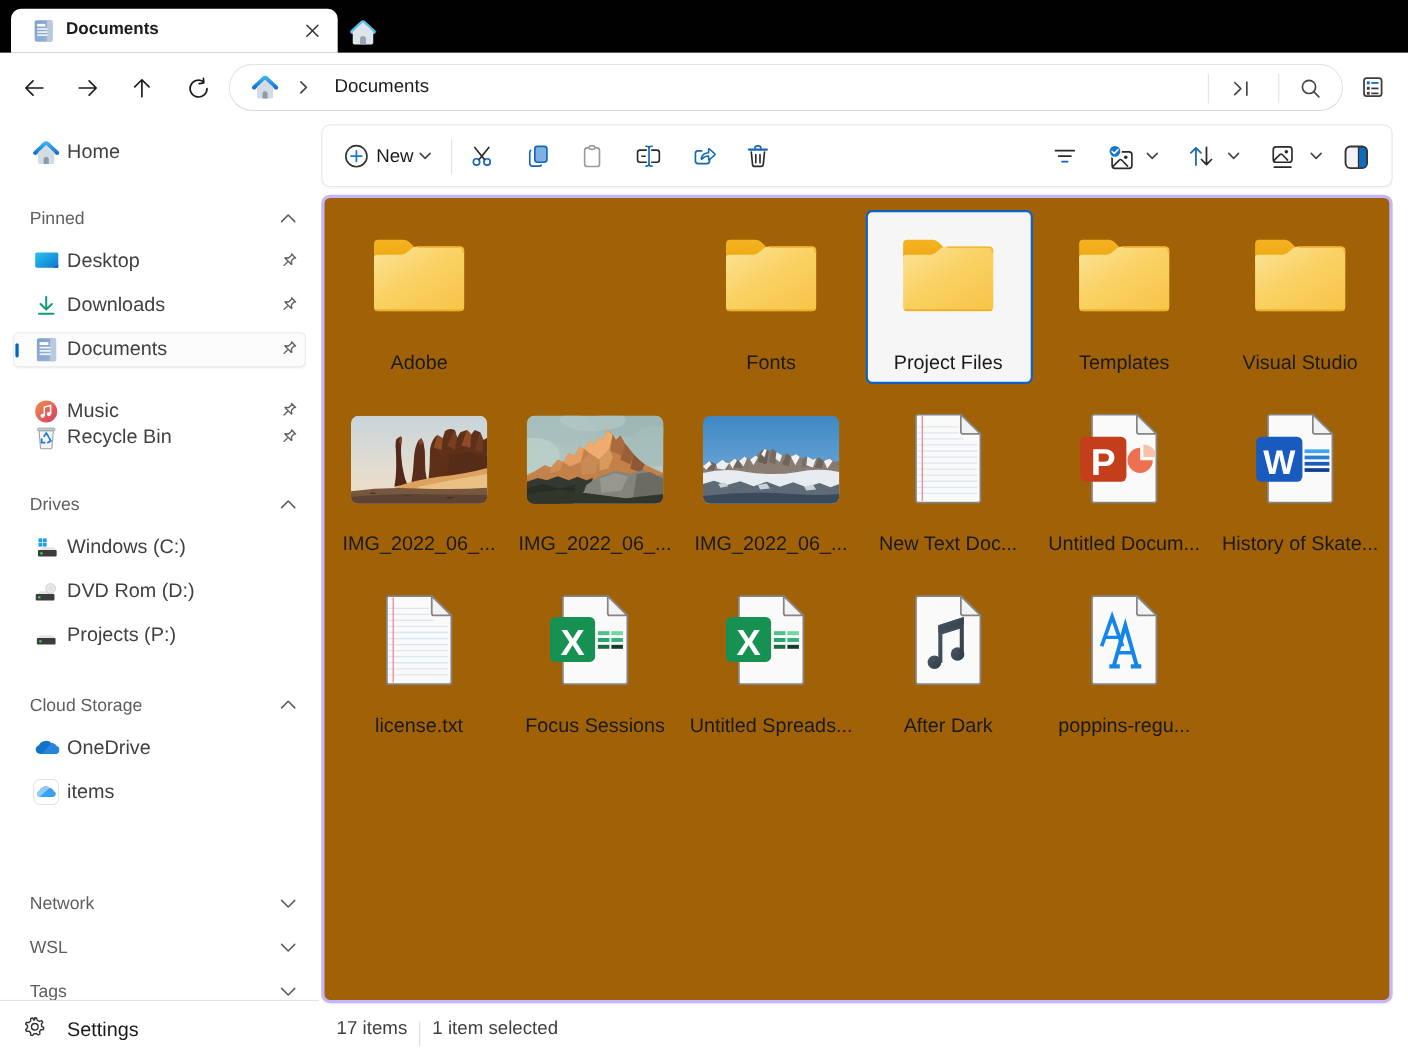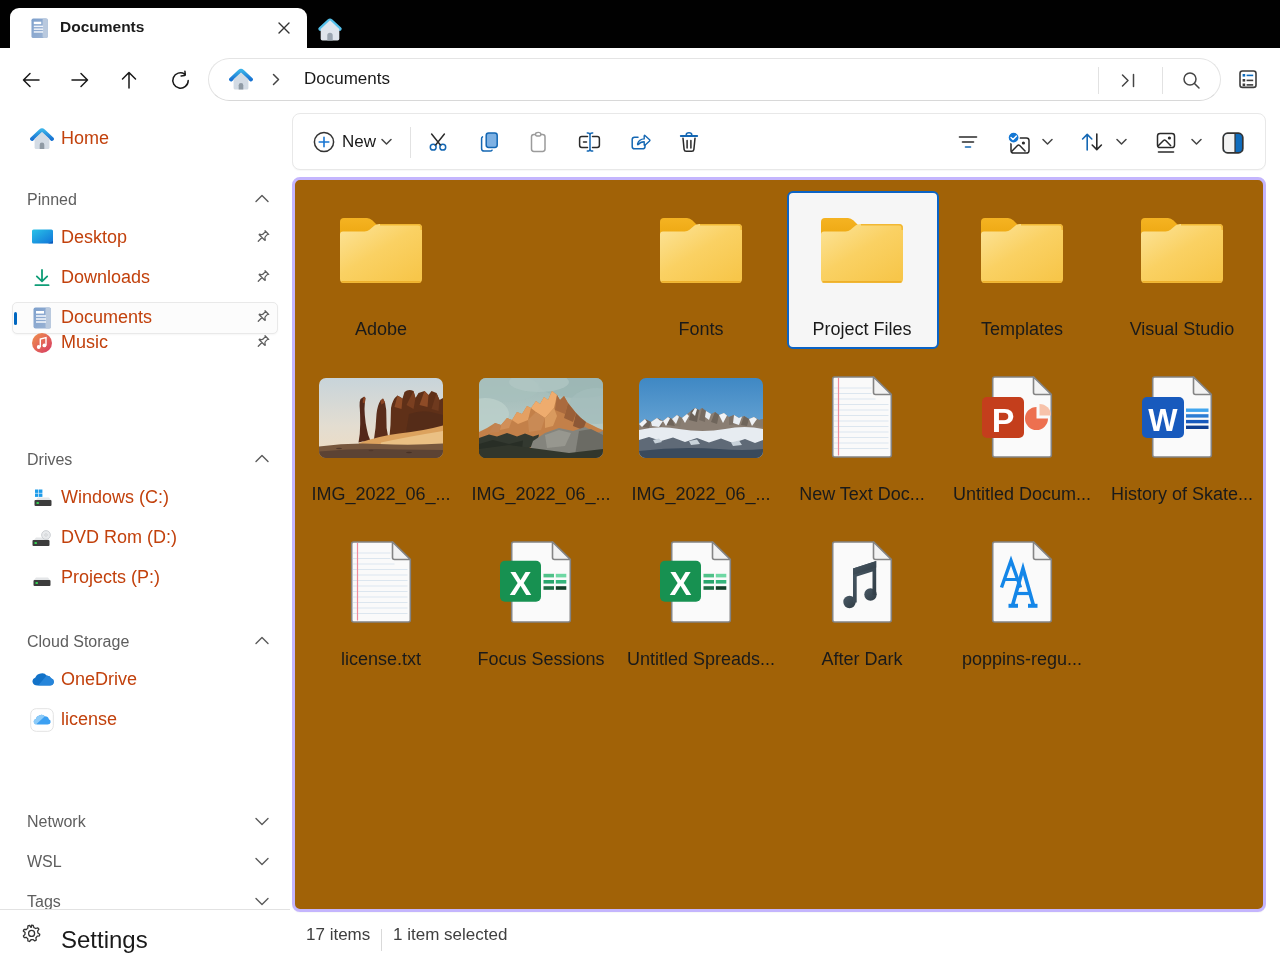--- a/index.html
+++ b/index.html
@@ -18,31 +18,31 @@
   .navbtn { position:absolute; top:22px; }
   #addrbar { position:absolute; left:208px; top:10px; width:1013px; height:43px;
     border:1px solid #e4e4e4; border-bottom-color:#d8d8d8; border-radius:22px; background:#fff; }
   #addrbar .crumb { position:absolute; left:95px; top:10px; font-size:17px; color:#1a1a1a; }
   .vdiv { position:absolute; width:1px; background:#e2e2e2; }
   
   #sidebar { position:absolute; left:0; top:112px; width:290px; height:848px; background:#fff; }
   .srow { position:absolute; left:0; width:290px; height:34px; }
   .srow .sic { position:absolute; left:30px; top:5px; width:24px; height:24px; display:flex;
     align-items:center; justify-content:center; }
-  .srow .stx { position:absolute; left:61px; top:6px; font-size:18px; line-height:21px; color:#c2410c; }
+  .srow .stx { position:absolute; left:61px; top:6px; font-size:18px; line-height:21px; color:#404040; }
   .srow .pin { position:absolute; left:254px; top:8px; }
   .shead { position:absolute; left:27px; width:240px; font-size:16px; line-height:19px; color:#5e5e5e; }
   .schev { position:absolute; left:255px; }
   #selrow { position:absolute; left:12px; top:190px; width:266px; height:32px; background:#fcfcfc;
     border:1px solid #e9e9e9; border-radius:5px; box-shadow:0 1px 2px rgba(0,0,0,0.04); }
   #selrow .accent { position:absolute; left:0.5px; top:9px; width:3px; height:13px; border-radius:2px;
     background:#0067c0; }
   #sidesep { position:absolute; left:0px; top:909px; width:290px; height:1px; background:#e2e2e2; }
   #settingsrow { position:absolute; left:0; top:922px; width:290px; height:30px; }
-  #settingsrow .stx { position:absolute; left:61px; top:4px; font-size:24px; color:#1a1a1a; }
+  #settingsrow .stx { position:absolute; left:61px; top:4px; font-size:18px; color:#1a1a1a; }
   
   #toolbar { position:absolute; left:292px; top:113px; width:974px; height:57px; background:#fff;
     border:1px solid #e8e8e8; border-radius:8px; box-shadow:0 1px 1px rgba(0,0,0,0.03); }
   .tbi { position:absolute; top:17px; }
   
   #panel { position:absolute; left:292px; top:177px; width:974px; height:735px; background:#a16207;
     border:3px solid #c4b5fd; border-radius:8px; box-shadow:0 1px 1px rgba(0,0,0,0.03); overflow:hidden; }
   .cell { position:absolute; width:160px; height:160px; }
   .cell .ic { position:absolute; left:0; width:160px; display:flex; justify-content:center; }
   .cell .lbl { position:absolute; top:129px; left:-20px; width:200px; text-align:center;
@@ -248,35 +248,52 @@
         <svg width="19" height="22" viewBox="0 0 19 22">
           <use href="#docicon"></use>
         </svg>
       </div>
     <div class="stx">Documents</div>
     <svg class="pin" width="16" height="17">
         <use href="#pin"></use>
       </svg>
   </div>
 
-  <div class="srow" style="top:214px">
+  <div class="srow" style="top:245px">
     <div class="sic">
         <svg width="22" height="22" viewBox="0 0 22 22">
       <circle cx="11" cy="11" r="10" fill="url(#gMusic)"></circle>
       <path d="M9.3,15 V7 L15,5.6 V13.4" fill="none" stroke="#fff" stroke-width="1.4"></path>
       <circle cx="7.7" cy="15" r="1.9" fill="#fff"></circle>
       <circle cx="13.4" cy="13.4" r="1.9" fill="#fff"></circle>
     </svg>
       </div>
     <div class="stx">Music</div>
     <svg class="pin" width="16" height="17">
         <use href="#pin"></use>
       </svg>
   </div>
 
+  <div class="srow" style="top:269px">
+    <div class="sic">
+        <svg width="18" height="22" viewBox="0 0 18 22">
+      <path d="M2.5,4.5 L3.8,20 Q3.9,21 5,21 H13 Q14.1,21 14.2,20 L15.5,4.5 Z" fill="#f3f5f7" stroke="#9aa0a6" stroke-width="1"></path>
+      <rect x="1" y="2.2" width="16" height="2.3" rx="1.1" fill="#c9cdd2" stroke="#9aa0a6" stroke-width="0.8"></rect>
+      <g stroke="#2579cf" stroke-width="1.6" fill="none" stroke-linecap="round">
+        <path d="M7.1,9.6 L9,6.7 L10.9,9.6"></path>
+        <path d="M11.6,10.9 L13.2,13.8 L10.4,15.4"></path>
+        <path d="M7.6,15.4 L4.8,15.4 L4.9,12.2"></path>
+      </g>
+    </svg>
+      </div>
+    <div class="stx">Recycle Bin</div>
+    <svg class="pin" width="16" height="17">
+        <use href="#pin"></use>
+      </svg>
+  </div>
 
   <div class="shead" style="top:338px">Drives</div>
   <svg class="schev" style="top:342px" width="14" height="9">
       <use href="#chup"></use>
     </svg>
 
   <div class="srow" style="top:369px">
     <div class="sic">
         <svg width="22" height="20" viewBox="0 0 22 20">
       <rect x="4" y="1.5" width="3.4" height="3.4" fill="#1e9cea"></rect>
@@ -333,21 +350,21 @@
 
   <div class="srow" style="top:591px">
     <div class="sic">
         <svg width="24" height="24" viewBox="0 0 24 24">
       <rect x="0.7" y="0.7" width="22.6" height="22.6" rx="5.5" fill="#fff" stroke="#e3e3e3" stroke-width="1"></rect>
       <path d="M9.2,7.4 Q12.6,5.6 14.9,8.3 Q18.3,8.5 18.9,11.3 Q21.2,12.1 20.6,14.5 Q20,16.6 17.6,16.6
         H7.2 Q4.4,16.6 3.8,14.2 Q3.3,11.8 5.8,10.9 Q6.4,8.3 9.2,7.4 Z" fill="#3ca0f2"></path>
       <path d="M9.2,7.4 Q12.6,5.6 14.9,8.3 L6,16.6 Q4.2,16.4 3.8,14.2 Q3.3,11.8 5.8,10.9 Q6.4,8.3 9.2,7.4 Z" fill="#8dcbf8"></path>
     </svg>
       </div>
-    <div class="stx">license</div>
+    <div class="stx">items</div>
   </div>
 
 
   <div class="shead" style="top:700px">Network</div>
   <svg class="schev" style="top:705px" width="14" height="9">
       <use href="#chdn"></use>
     </svg>
   <div class="shead" style="top:740px">WSL</div>
   <svg class="schev" style="top:745px" width="14" height="9">
       <use href="#chdn"></use>

